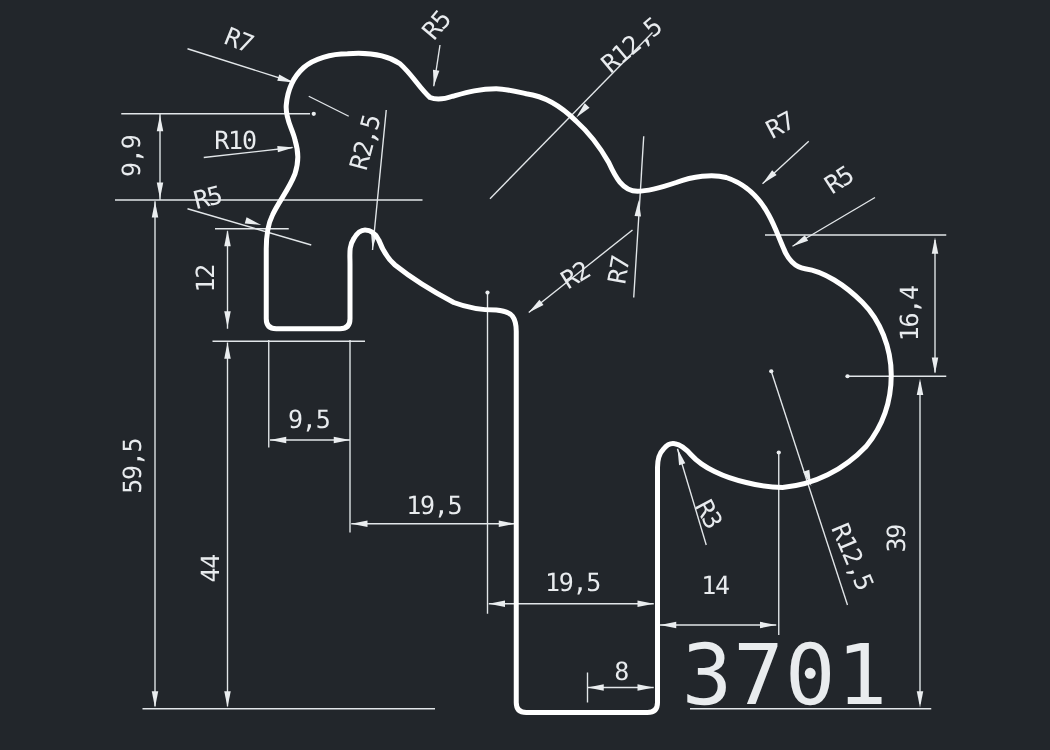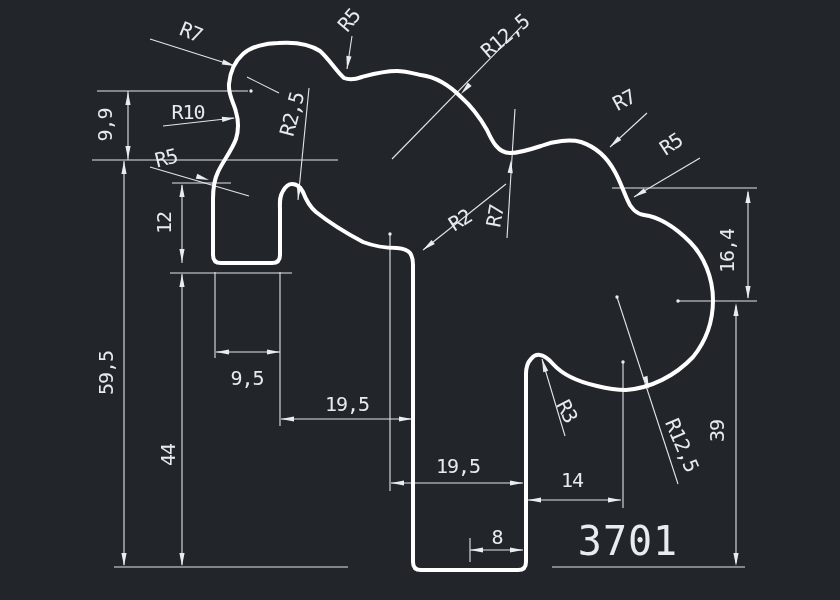--- a/index.html
+++ b/index.html
@@ -17,21 +17,21 @@
     font-size:20px;
     letter-spacing:-1px;
     white-space:nowrap;
     transform-origin:center center;
     line-height:1;
     user-select:none;
   }
   #part-number{
     position:absolute;
     color:#e9ecee;
-    font-size:40px;
+    font-size:67px;
     letter-spacing:1px;
     line-height:1;
     transform:translate(-50%,-50%);
     white-space:nowrap;
     user-select:none;
   }
 </style>
 </head>
 <body>
 
@@ -133,20 +133,20 @@
     <div class="dim-label" style="left: 624px; top: 100px; transform: translate(-50%, -50%) rotate(-28deg);">R7</div>
     <div class="dim-label" style="left: 671px; top: 144px; transform: translate(-50%, -50%) rotate(-33deg);">R5</div>
     <div class="dim-label" style="left: 495px; top: 216px; transform: translate(-50%, -50%) rotate(-80deg);">R7</div>
     <div class="dim-label" style="left: 460px; top: 220px; transform: translate(-50%, -50%) rotate(-32deg);">R2</div>
     <div class="dim-label" style="left: 567px; top: 411px; transform: translate(-50%, -50%) rotate(62deg);">R3</div>
     <div class="dim-label" style="left: 682px; top: 445px; transform: translate(-50%, -50%) rotate(67deg);">R12,5</div>
     <div class="dim-label" style="left: 105px; top: 125px; transform: translate(-50%, -50%) rotate(-90deg);">9,9</div>
     <div class="dim-label" style="left: 164px; top: 223px; transform: translate(-50%, -50%) rotate(-90deg);">12</div>
     <div class="dim-label" style="left: 106px; top: 373px; transform: translate(-50%, -50%) rotate(-90deg);">59,5</div>
     <div class="dim-label" style="left: 168px; top: 455px; transform: translate(-50%, -50%) rotate(-90deg);">44</div>
-    <div class="dim-label" style="left: 247px; top: 335px; transform: translate(-50%, -50%) rotate(0deg); margin-top: 43px;">9,5</div>
+    <div class="dim-label" style="left: 247px; top: 335px; transform: translate(-50%, -50%) rotate(0deg);">9,5</div>
     <div class="dim-label" style="left: 347px; top: 404px; transform: translate(-50%, -50%) rotate(0deg);">19,5</div>
     <div class="dim-label" style="left: 458px; top: 466px; transform: translate(-50%, -50%) rotate(0deg);">19,5</div>
     <div class="dim-label" style="left: 497px; top: 537px; transform: translate(-50%, -50%) rotate(0deg);">8</div>
-    <div class="dim-label" style="left: 572px; top: 480px; transform: translate(-50%, -50%) rotate(0deg);">14</div>
+    <div class="dim-label" style="left: 572px; top: 468px; transform: translate(-50%, -50%) rotate(0deg);">14</div>
     <div class="dim-label" style="left: 727px; top: 251px; transform: translate(-50%, -50%) rotate(-90deg);">16,4</div>
     <div class="dim-label" style="left: 717px; top: 431px; transform: translate(-50%, -50%) rotate(-90deg);">39</div>
   </div>
 
 </body></html>

